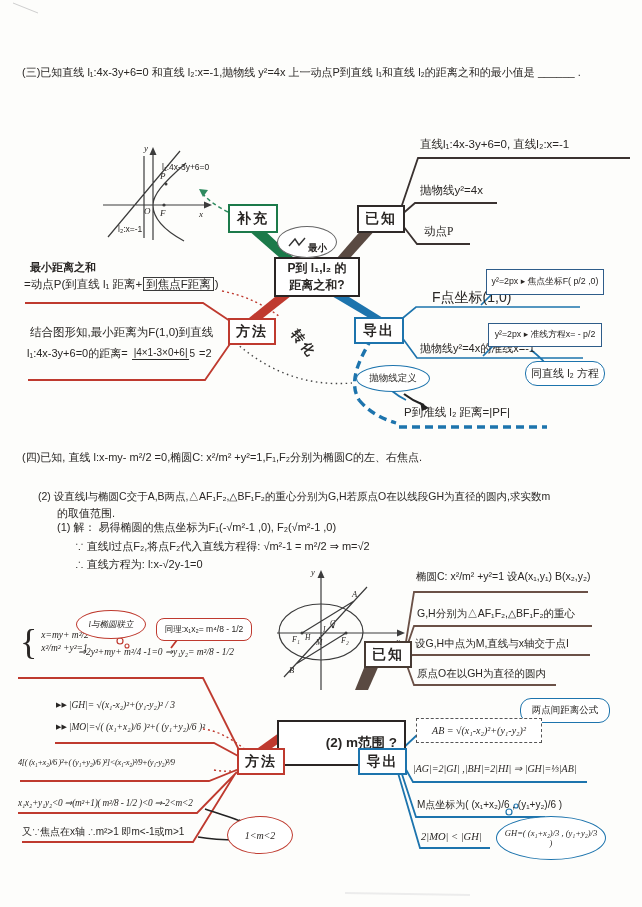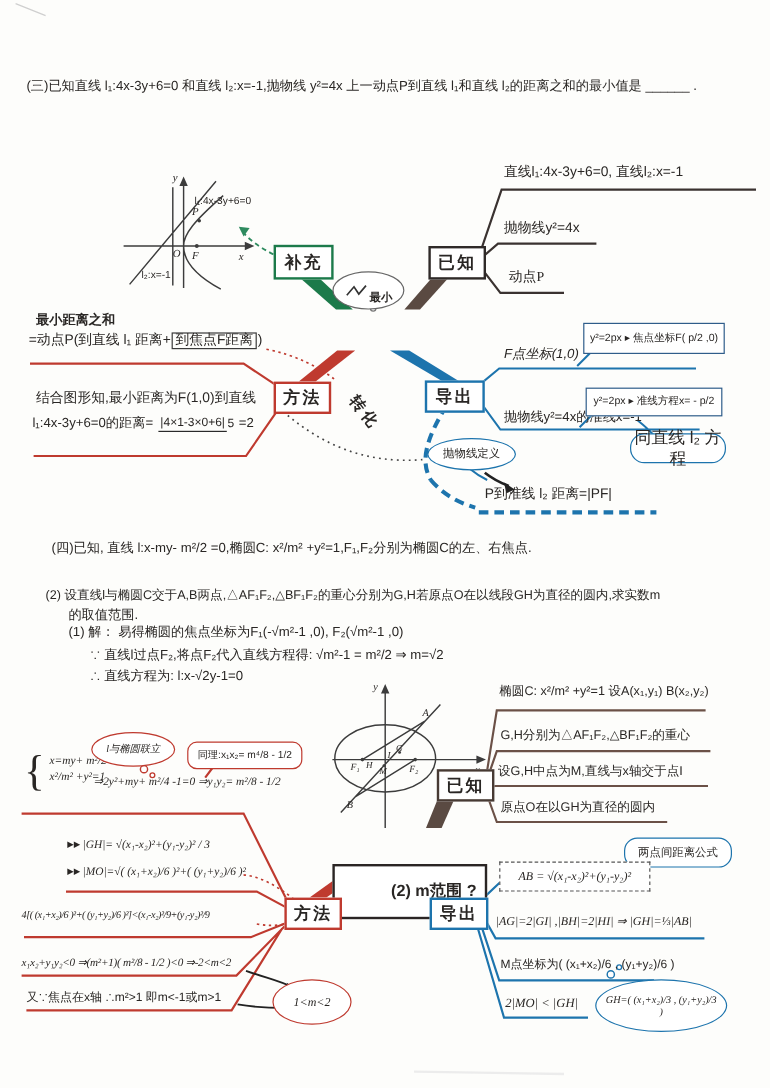--- a/index.html
+++ b/index.html
@@ -115,57 +115,61 @@
   <div class="t fm" style="left:160px;top:208px;font-size:9px;">F</div>
   <div class="t fm" style="left:160px;top:171px;font-size:9px;">P</div>
   <div class="t" style="left:162px;top:162px;font-size:8.5px;">l₁:4x-3y+6=0</div>
   <div class="t" style="left:118px;top:224px;font-size:8.5px;">l₂:x=-1</div>
 
   <div class="node n-green" style="left:228px;top:204px;width:46px;height:25px;font-size:14px;">补充</div>
   <div class="node n-black" style="left:357px;top:205px;width:44px;height:24px;font-size:14px;">已知</div>
   <div class="node n-red" style="left:228px;top:318px;width:44px;height:23px;font-size:14px;">方法</div>
   <div class="node n-blue" style="left:354px;top:317px;width:46px;height:23px;font-size:14px;">导出</div>
 
+  <div class="central" style="left:274px;top:257px;width:82px;height:36px;font-size:12px;">
+    <span>P到 l₁,l₂ 的</span>
+    <span>距离之和?</span>
+  </div>
 
   <div class="bubble" style="left:277px;top:226px;width:58px;height:30px;border:1.5px solid #666;border-radius:50%;font-weight:bold;">
     <svg width="20" height="13" viewBox="0 0 20 13" style="margin-right:1px;">
       <path d="M2 10 L8 3 L12 9 L18 2" stroke="#333" stroke-width="1.4" fill="none"></path>
     </svg>
     <span style="font-size:9.5px;align-self:flex-end;margin-bottom:2px;">最小</span>
   </div>
 
   <div class="t" style="left:420px;top:138px;font-size:11.5px;">直线l₁:4x-3y+6=0,    直线l₂:x=-1</div>
   <div class="t" style="left:420px;top:184px;font-size:11.5px;">抛物线y²=4x</div>
   <div class="t" style="left:424px;top:225px;font-size:11.5px;font-family:Liberation Serif, serif;">动点P</div>
 
-  <div class="t" style="left:420px;top:289px;font-size:11px;font-style:italic;">F点坐标(1,0)</div>
+  <div class="t" style="left:432px;top:289px;font-size:14px;">F点坐标(1,0)</div>
   <div class="bubble" style="left:486px;top:269px;width:116px;height:24px;border:1.4px solid #2f5d8a;font-size:8.8px;">y²=2px ▸ 焦点坐标F( p/2 ,0)</div>
   <div class="bubble" style="left:488px;top:323px;width:112px;height:22px;border:1.4px solid #2f5d8a;font-size:8.8px;">y²=2px ▸ 准线方程x= - p/2</div>
   <div class="t" style="left:420px;top:342px;font-size:11px;">抛物线y²=4x的准线x=-1</div>
-  <div class="bubble" style="left:525px;top:361px;width:78px;height:23px;border:1.5px solid #1d74ad;border-radius:12px;font-size:14px;">同直线 l₂ 方程</div>
+  <div class="bubble" style="left:525px;top:361px;width:78px;height:23px;border:1.5px solid #1d74ad;border-radius:12px;font-size:11px;">同直线 l₂ 方程</div>
   <div class="bubble" style="left:356px;top:365px;width:72px;height:25px;border:1.5px solid #1d74ad;border-radius:50%;font-size:9.5px;">抛物线定义</div>
   <div class="t" style="left:404px;top:406px;font-size:11.5px;">P到准线 l₂ 距离=|PF|</div>
 
   <div class="t" style="left:30px;top:261px;font-size:11px;font-weight:bold;">最小距离之和</div>
   <div class="t" style="left:24px;top:278px;font-size:11.5px;">
     <span>=动点P(到直线 l₁ 距离+</span><span class="boxed">到焦点F距离</span><span>)</span>
   </div>
   <div class="t" style="left:30px;top:326px;font-size:11.5px;">结合图形知,最小距离为F(1,0)到直线</div>
   <div class="t row" style="left:27px;top:347px;font-size:11px;">
     <span>l₁:4x-3y+6=0的距离=</span>
     <span class="frac">
       <span class="fnum">|4×1-3×0+6|</span>
       <span>5</span>
     </span>
     <span>=2</span>
   </div>
 
   <div class="t" style="left:288px;top:336px;font-size:13px;font-weight:bold;letter-spacing:3px;transform:rotate(52deg);">转化</div>
 
-  <div class="t" style="left:22px;top:451px;font-size:11px;margin-left:21px;">(四)已知, 直线 l:x-my- m²/2 =0,椭圆C: x²/m² +y²=1,F₁,F₂分别为椭圆C的左、右焦点.</div>
+  <div class="t" style="left:22px;top:451px;font-size:11px;">(四)已知, 直线 l:x-my- m²/2 =0,椭圆C: x²/m² +y²=1,F₁,F₂分别为椭圆C的左、右焦点.</div>
   <div class="t" style="left:38px;top:490px;font-size:10.5px;">(2) 设直线l与椭圆C交于A,B两点,△AF₁F₂,△BF₁F₂的重心分别为G,H若原点O在以线段GH为直径的圆内,求实数m</div>
   <div class="t" style="left:57px;top:507px;font-size:11px;">的取值范围.</div>
   <div class="t" style="left:57px;top:521px;font-size:11px;">(1) 解： 易得椭圆的焦点坐标为F₁(-√m²-1 ,0), F₂(√m²-1 ,0)</div>
   <div class="t" style="left:75px;top:540px;font-size:11px;">∵ 直线l过点F₂,将点F₂代入直线方程得: √m²-1 = m²/2 ⇒ m=√2</div>
   <div class="t" style="left:75px;top:558px;font-size:11px;">∴ 直线方程为: l:x-√2y-1=0</div>
 
   <div class="t fm" style="left:311px;top:567px;font-size:8.5px;">y</div>
   <div class="t fm" style="left:396px;top:636px;font-size:8.5px;">x</div>
   <div class="t fm" style="left:292px;top:635px;font-size:8px;">F₁</div>
   <div class="t fm" style="left:341px;top:636px;font-size:8px;">F₂</div>

